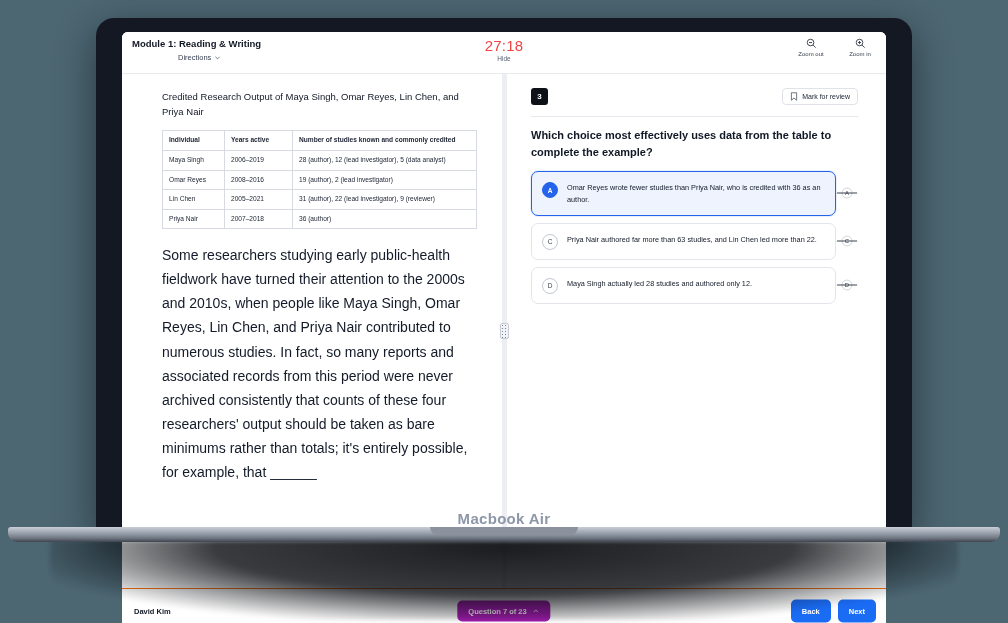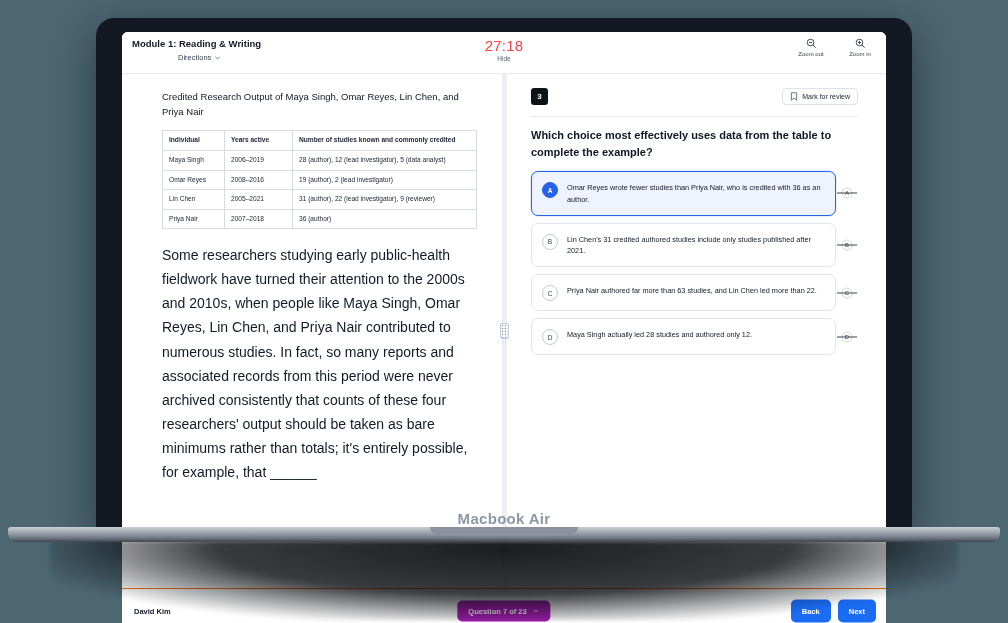--- a/index.html
+++ b/index.html
@@ -320,31 +320,20 @@
                   <div class="bubble">A</div>
                   <div class="choice-text">Omar Reyes wrote fewer studies than Priya Nair, who is credited with 36 as an author.</div>
                 </div>
                 <svg class="crossout" viewBox="0 0 24 14">
                   <circle cx="12" cy="7" r="5.4" fill="none" stroke="#c8ccd4" stroke-width="0.9"></circle>
                   <text x="12" y="9.6" font-size="6.5" text-anchor="middle" fill="#39404e" font-family="Liberation Sans, sans-serif">A</text>
                   <line x1="1" y1="7" x2="23" y2="7" stroke="#2a3140" stroke-width="1"></line>
                 </svg>
               </div>
 
-              <div class="choice-row">
-                <div class="choice">
-                  <div class="bubble">B</div>
-                  <div class="choice-text">Lin Chen's 31 credited authored studies include only studies published after 2021.</div>
-                </div>
-                <svg class="crossout" viewBox="0 0 24 14">
-                  <circle cx="12" cy="7" r="5.4" fill="none" stroke="#c8ccd4" stroke-width="0.9"></circle>
-                  <text x="12" y="9.6" font-size="6.5" text-anchor="middle" fill="#39404e" font-family="Liberation Sans, sans-serif">B</text>
-                  <line x1="1" y1="7" x2="23" y2="7" stroke="#2a3140" stroke-width="1"></line>
-                </svg>
-              </div>
 
               <div class="choice-row">
                 <div class="choice">
                   <div class="bubble">C</div>
                   <div class="choice-text">Priya Nair authored far more than 63 studies, and Lin Chen led more than 22.</div>
                 </div>
                 <svg class="crossout" viewBox="0 0 24 14">
                   <circle cx="12" cy="7" r="5.4" fill="none" stroke="#c8ccd4" stroke-width="0.9"></circle>
                   <text x="12" y="9.6" font-size="6.5" text-anchor="middle" fill="#39404e" font-family="Liberation Sans, sans-serif">C</text>
                   <line x1="1" y1="7" x2="23" y2="7" stroke="#2a3140" stroke-width="1"></line>

